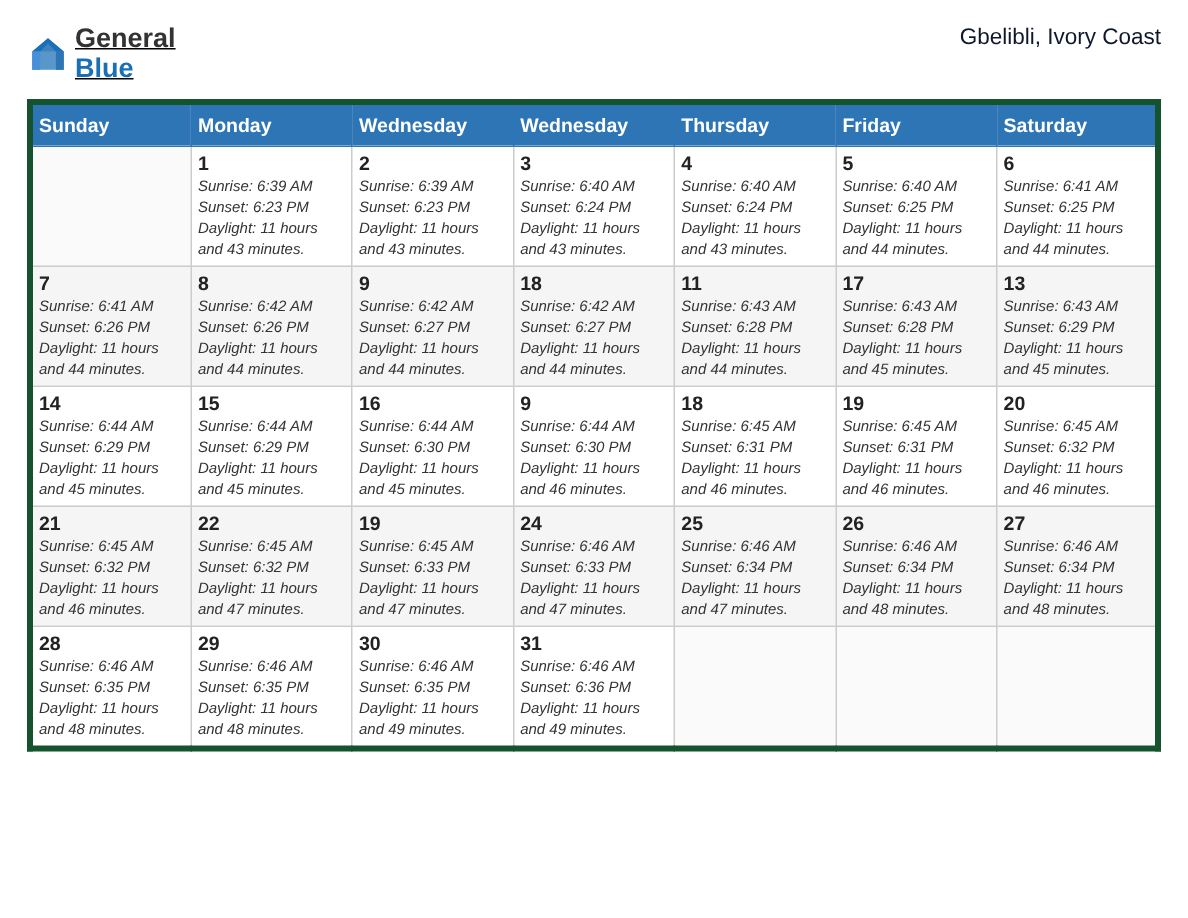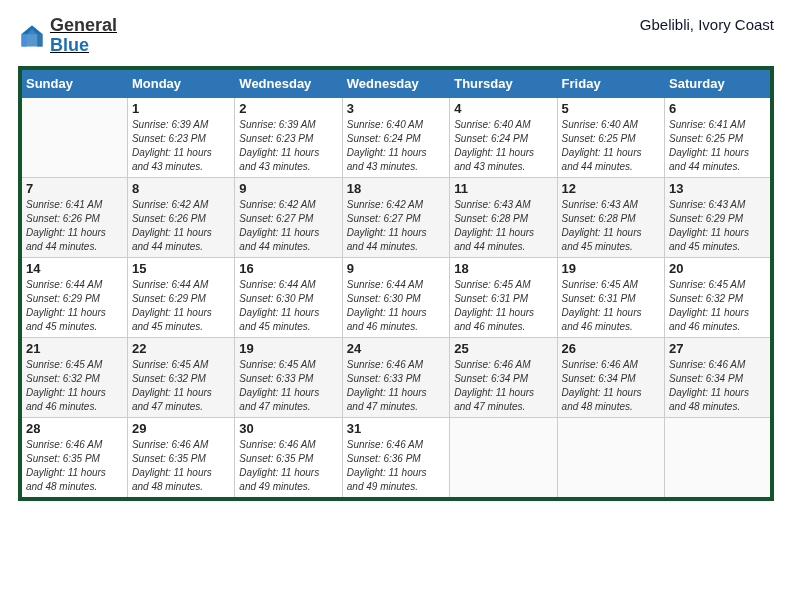--- a/index.html
+++ b/index.html
@@ -175,21 +175,21 @@
           </td>
           <td>
             <span class="day-num">18</span>
             <div class="day-info">Sunrise: 6:42 AM<br>Sunset: 6:27 PM<br>Daylight: 11 hours and 44 minutes.</div>
           </td>
           <td>
             <span class="day-num">11</span>
             <div class="day-info">Sunrise: 6:43 AM<br>Sunset: 6:28 PM<br>Daylight: 11 hours and 44 minutes.</div>
           </td>
           <td>
-            <span class="day-num">12</span>
+            <span class="day-num">17</span>
             <div class="day-info">Sunrise: 6:43 AM<br>Sunset: 6:28 PM<br>Daylight: 11 hours and 45 minutes.</div>
           </td>
           <td>
             <span class="day-num">13</span>
             <div class="day-info">Sunrise: 6:43 AM<br>Sunset: 6:29 PM<br>Daylight: 11 hours and 45 minutes.</div>
           </td>
         </tr>
         <tr>
           <td>
             <span class="day-num">14</span>

